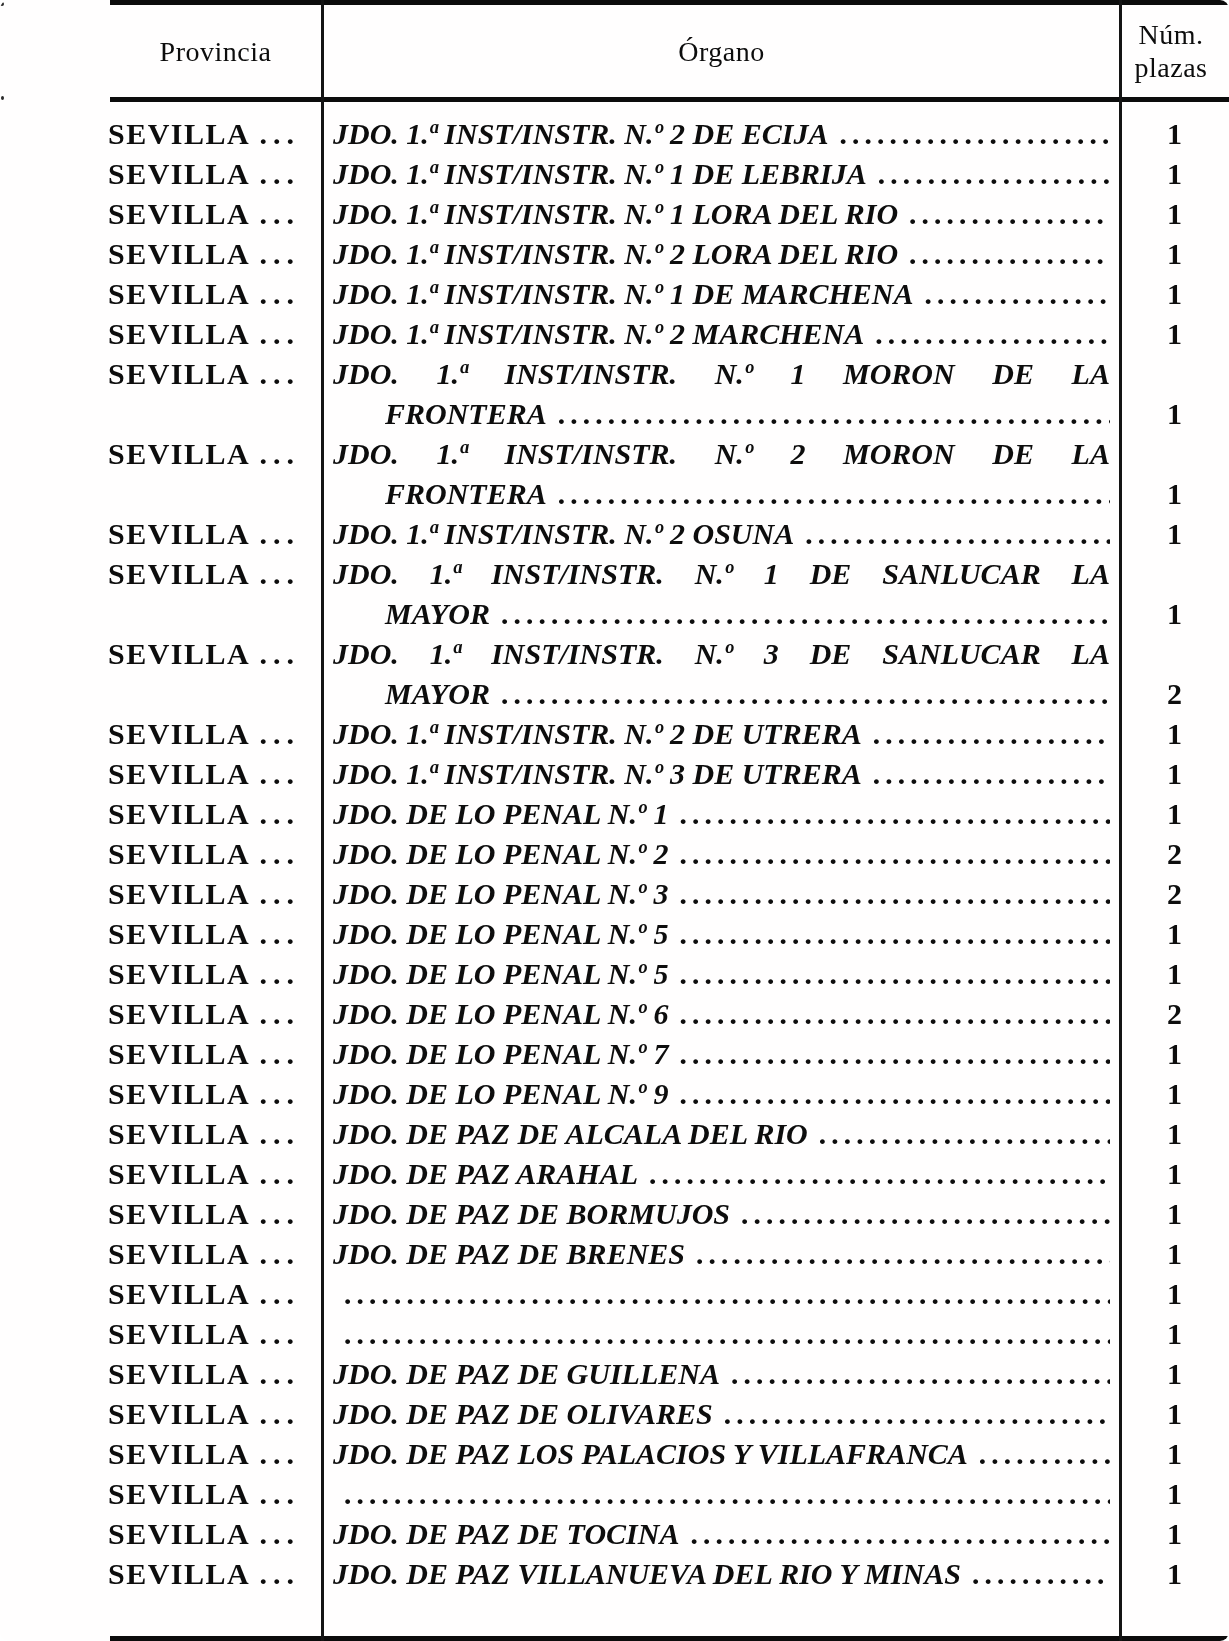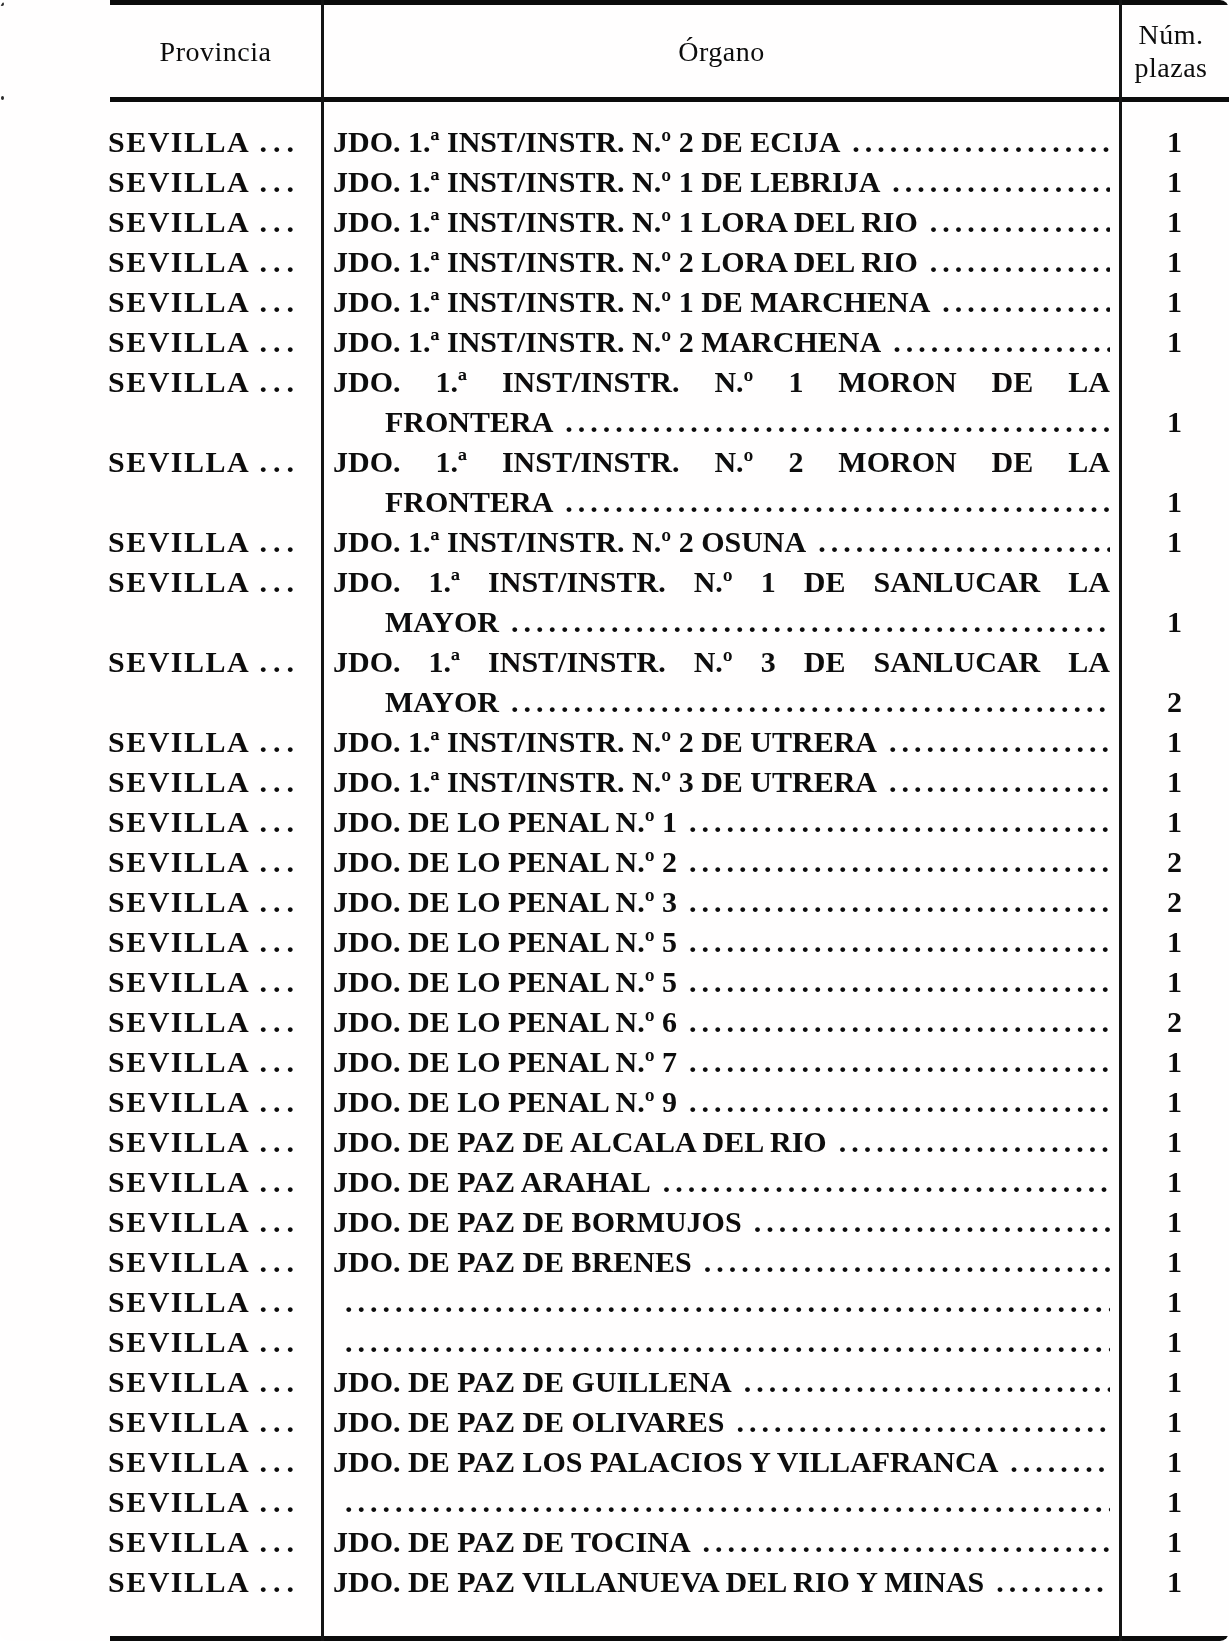--- a/index.html
+++ b/index.html
@@ -21,29 +21,29 @@
 
   
   .hcell{position:absolute;top:5px;height:92px;display:flex;flex-direction:column;
          align-items:center;justify-content:center;font-size:28px;line-height:33px;
          letter-spacing:0.5px;}
   #h-prov{left:110px;width:211px;}
   #h-org{left:324px;width:795px;}
   #h-num{left:1122px;width:98px;}
 
   
-  #rows{position:absolute;left:106px;top:102px;width:1123px;padding-top:20px;}
+  #rows{position:absolute;left:106px;top:102px;width:1123px;padding-top:12px;}
   .row{display:grid;grid-template-columns:216px 798px 109px;
        font-weight:700;font-size:30px;line-height:40px;}
   .cell{min-width:0;}
   .prov{display:flex;justify-content:space-between;align-items:flex-start;
         padding:0 22px 0 2px;}
   .prov-name{letter-spacing:1.5px;white-space:nowrap;}
   .prov-dots{letter-spacing:6px;white-space:nowrap;}
-  .org{padding-left:11px;padding-right:10px;}
+  .org{padding-left:11px;padding-right:10px;font-style:italic;}
   .org-line{display:flex;min-width:0;}
   .org-line.justify{justify-content:space-between;text-align:right;}
   .org-line.indent{padding-left:52px;}
   .org-text{white-space:nowrap;}
   .leader{flex:1 1 0;min-width:0;overflow:hidden;white-space:nowrap;
           letter-spacing:5px;padding-left:12px;}
   .num{display:flex;align-items:flex-end;justify-content:center;}
 </style>
 </head>
 <body>

